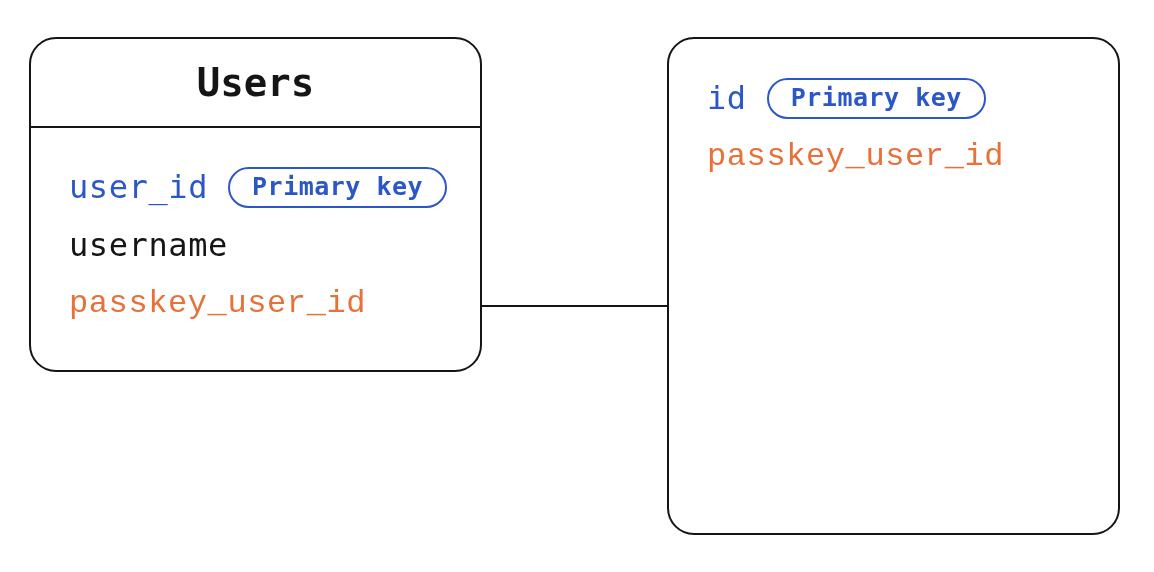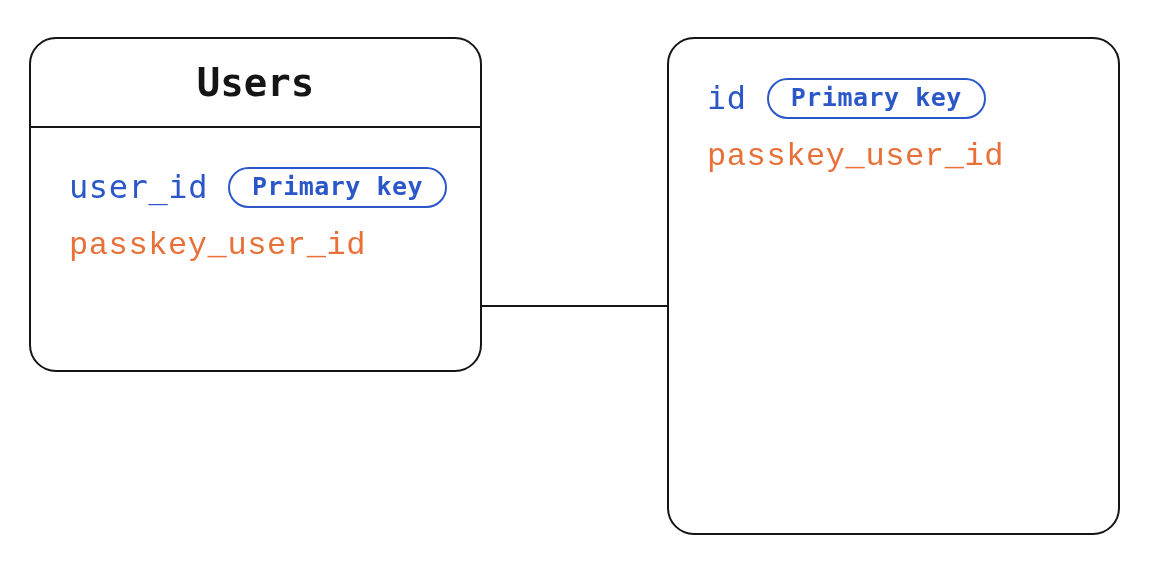--- a/index.html
+++ b/index.html
@@ -91,20 +91,23 @@
   <section class="table table-users">
     <header class="table-header">
       <span class="table-title">Users</span>
     </header>
     <div class="fields">
         <div class="field-row">
           <span class="field-name role-primary">user_id</span>
           <span class="badge">Primary key</span>
         </div>
         <div class="field-row">
+          <span class="field-name role-normal">username</span>
+        </div>
+        <div class="field-row">
           <span class="field-name role-foreign">passkey_user_id</span>
         </div>
       </div>
   </section>
 
   <section class="table table-creds">
     <div class="fields">
         <div class="field-row">
           <span class="field-name role-primary">id</span>
           <span class="badge">Primary key</span>

